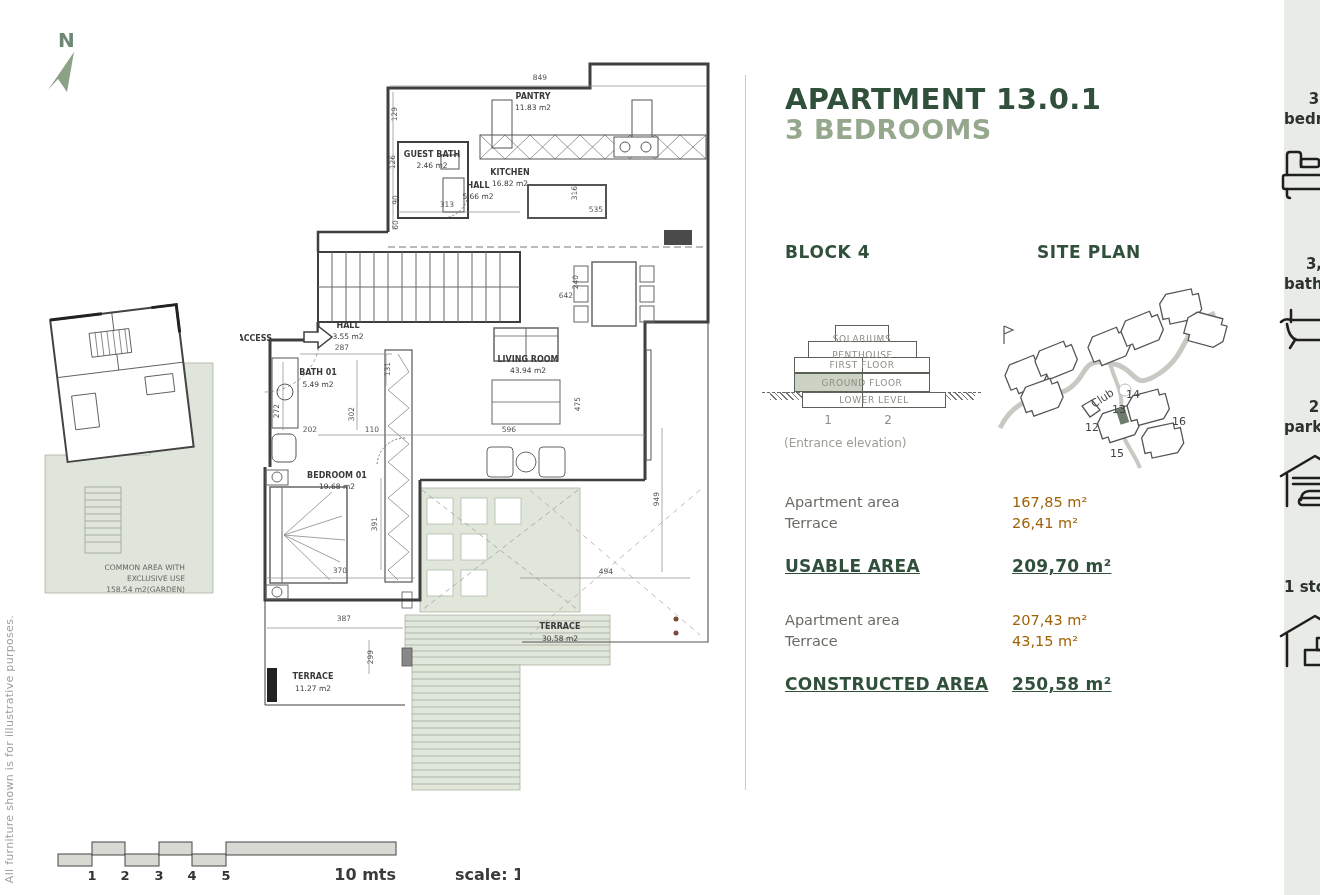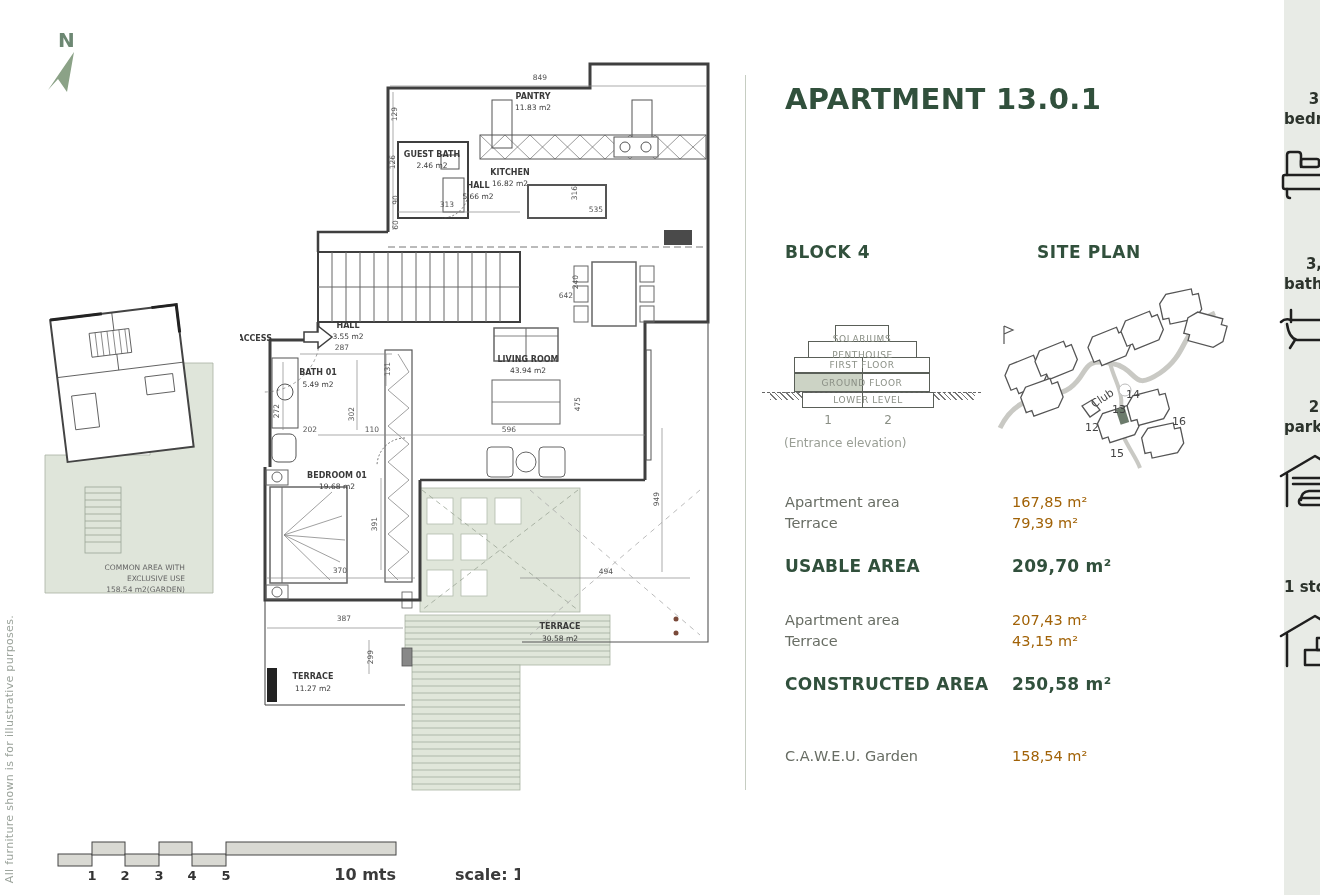--- a/index.html
+++ b/index.html
@@ -22,21 +22,21 @@
   .lvl span{position:relative;z-index:1;}
   .hatch{position:absolute;height:8px;background:repeating-linear-gradient(45deg,#777 0 1px,transparent 1px 4px);}
   .centerline{position:absolute;left:92px;top:42px;height:51px;width:0;border-left:1px solid #5a5f58;}
   .dashdot{position:absolute;left:-8px;top:77px;width:219px;border-top:1px dashed #666;}
   .unitnum{position:absolute;width:20px;text-align:center;font-size:12px;color:#8a8f85;top:98px;}
   .blockcaption{position:absolute;left:14px;top:121px;font-size:12px;color:#999e95;}
   
   .arow{position:absolute;left:0;width:100%;height:20px;}
   .al{position:absolute;left:785px;font-size:14.5px;color:#686d64;}
   .av{position:absolute;left:1012px;font-size:14.5px;color:#a16207;}
-  .atotal .al,.atotal .av{font-size:17px;font-weight:800;color:#31503c;letter-spacing:.3px;}
+  .atotal .al,.atotal .av{font-size:17px;font-weight:800;color:#31503c;letter-spacing:.3px;text-decoration:underline;}
   
   .strip{position:absolute;left:1284px;top:0;width:36px;height:895px;background:#e8ebe6;}
   .feature{position:absolute;left:0;width:60px;text-align:center;font-weight:600;font-size:15px;
            color:#2c332c;line-height:1.3;}
   .feature .nw{white-space:nowrap;}
   .ficon{position:absolute;left:-5px;width:70px;}
 </style>
 </head>
 <body>
 
@@ -263,41 +263,42 @@
       <text x="192" y="880">4</text>
       <text x="226" y="880">5</text>
     </g>
     <text x="396" y="880" fill="#3a3a3a" font-size="16" font-weight="bold" text-anchor="end">10 mts</text>
     <text x="455" y="880" fill="#3a3a3a" font-size="16" font-weight="bold">scale: 1/100</text>
   </svg>
 
   <div class="divider"></div>
 
   <div class="title">APARTMENT 13.0.1</div>
+  <div class="subtitle">3 BEDROOMS</div>
 
   <div class="h2" style="left:785px;top:242px">BLOCK 4</div>
   <div class="h2" style="left:1037px;top:242px">SITE PLAN</div>
 
   <div id="blockdiagram">
     <div class="hatch" style="left:0;top:77px;width:32px;"></div>
     <div class="hatch" style="left:152px;top:77px;width:53px;"></div>
     <div class="lvl" style="left:65px;top:10px;width:54px;height:27px;">
         <span>SOLARIUMS</span>
       </div>
     <div class="lvl" style="left:38px;top:26px;width:109px;height:28px;">
         <span>PENTHOUSE</span>
       </div>
     <div class="lvl" style="left:24px;top:42px;width:136px;height:16px;">
         <span>FIRST FLOOR</span>
       </div>
     <div class="lvl" style="left:24px;top:58px;width:136px;height:19px;">
         <div class="hl"></div>
         <span>GROUND FLOOR</span>
       </div>
-    <div class="lvl" style="left:32px;top:77px;width:132px;height:16px;">
+    <div class="lvl" style="left:32px;top:77px;width:144px;height:16px;">
         <span>LOWER LEVEL</span>
       </div>
     <div class="dashdot"></div>
     <div class="centerline"></div>
     <div class="unitnum" style="left:48px;">1</div>
     <div class="unitnum" style="left:108px;">2</div>
     <div class="blockcaption">(Entrance elevation)</div>
   </div>
 
   <svg class="abs" style="left:990px;top:268px" width="250" height="215" viewBox="0 0 250 215">
@@ -334,41 +335,37 @@
       <text x="182" y="157">16</text>
     </g>
   </svg>
 
   <div class="arow" style="top:494px">
     <span class="al">Apartment area</span>
     <span class="av">167,85 m²</span>
   </div>
   <div class="arow" style="top:515px">
     <span class="al">Terrace</span>
-    <span class="av">79,39 m²</span>
+    <span class="av">26,41 m²</span>
   </div>
   <div class="arow atotal" style="top:556px">
     <span class="al">USABLE AREA</span>
     <span class="av">209,70 m²</span>
   </div>
   <div class="arow" style="top:612px">
     <span class="al">Apartment area</span>
     <span class="av">207,43 m²</span>
   </div>
   <div class="arow" style="top:633px">
     <span class="al">Terrace</span>
     <span class="av">43,15 m²</span>
   </div>
   <div class="arow atotal" style="top:674px">
     <span class="al">CONSTRUCTED AREA</span>
     <span class="av">250,58 m²</span>
-  </div>
-  <div class="arow" style="top:748px">
-    <span class="al">C.A.W.E.U. Garden</span>
-    <span class="av">158,54 m²</span>
   </div>
 
   <div class="strip">
     <div class="feature" style="top:90px">
       <div>3</div>
       <div class="nw">bedrooms</div>
     </div>
     <svg class="ficon" style="top:145px" width="70" height="62" viewBox="0 0 70 62">
       <g fill="none" stroke="#1f1f1f" stroke-width="2.5" stroke-linejoin="round" stroke-linecap="round">
         <path d="M8,30 V10 q0,-3 3,-3 h8 q3,0 3,3 v12"></path>

